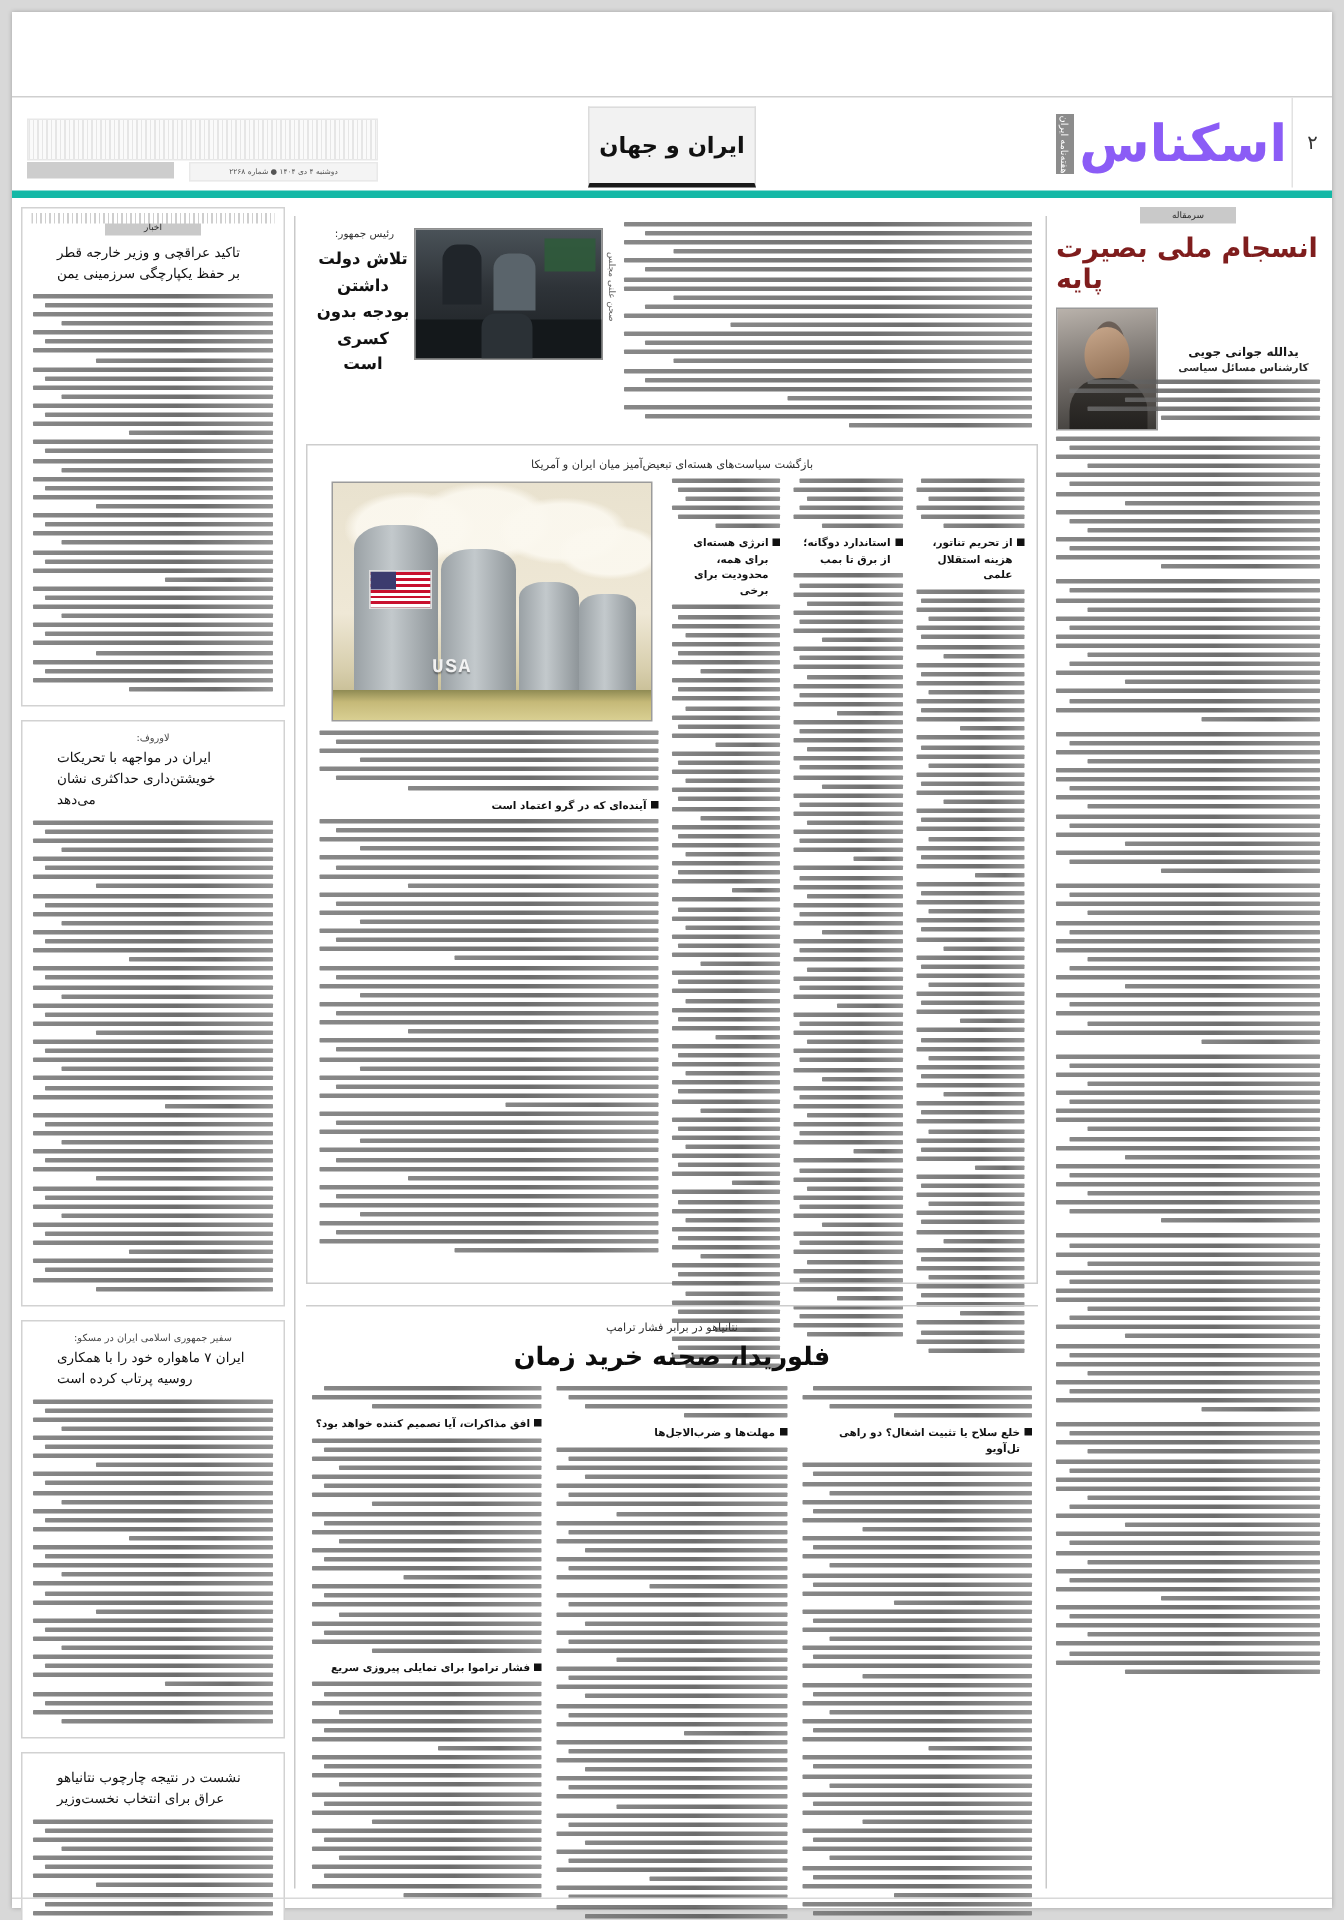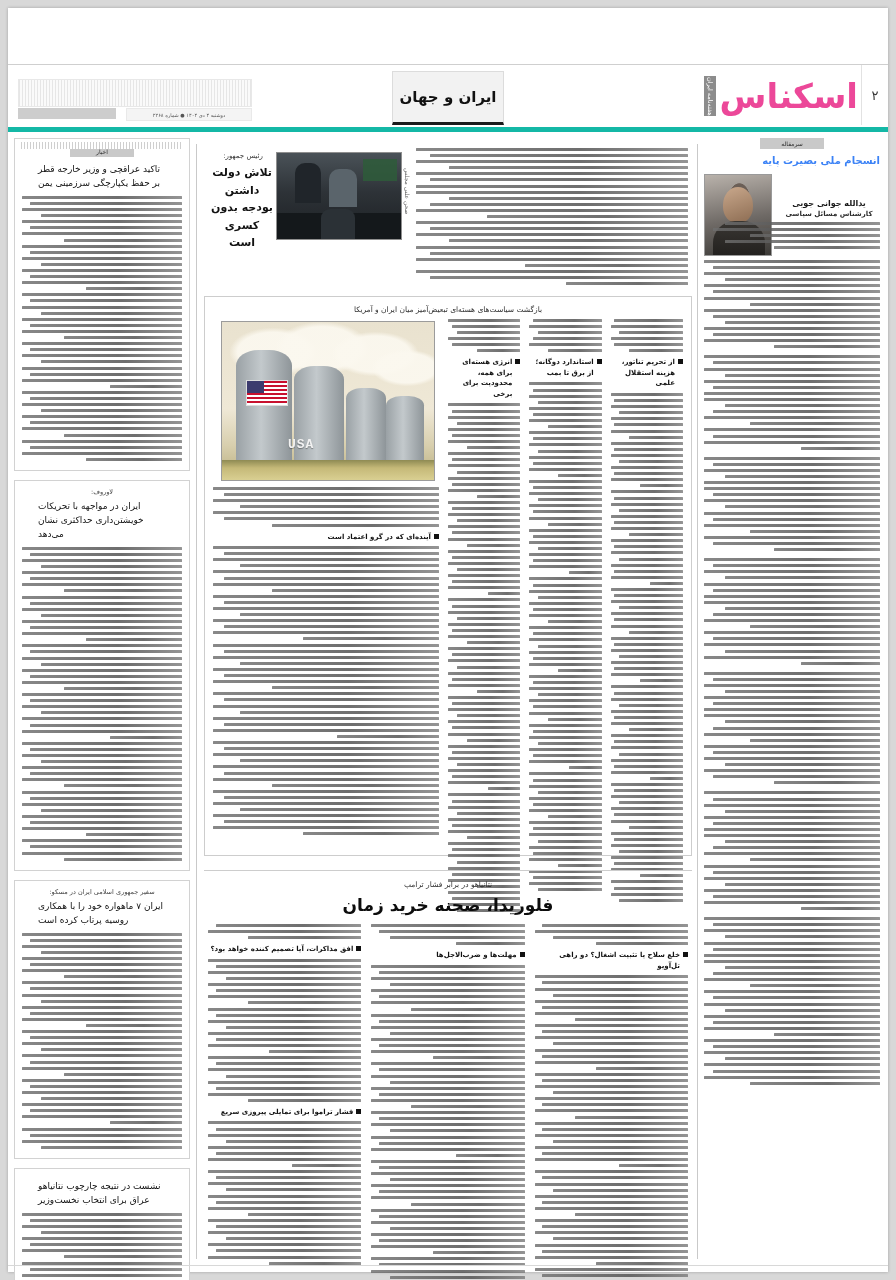--- a/index.html
+++ b/index.html
@@ -20,21 +20,21 @@
   .masthead{
     position:absolute;left:0;top:56px;width:880px;height:62px;
     border-top:1px solid #cfcfcf;border-bottom:5px solid #14b8a6;
     background:#fff;
   }
   .logo-box{
     position:absolute;right:30px;top:2px;height:58px;
     display:flex;align-items:center;gap:4px;
   }
   .logo-text{
-    font-size:34px;font-weight:bold;color:#ec4899;
+    font-size:34px;font-weight:bold;color:#8b5cf6;
     letter-spacing:-1px;line-height:1;
     font-family:"DejaVu Sans",sans-serif;
   }
   .logo-vtag{
     writing-mode:vertical-rl;
     background:#8c8c8c;color:#fff;
     font-size:6.5px;letter-spacing:.5px;
     padding:3px 2px;height:34px;
     display:flex;align-items:center;justify-content:center;
     white-space:nowrap;
@@ -85,21 +85,21 @@
   .ln.s60{width:60%} .ln.s45{width:45%} .ln.s100{width:100%}
   .ln.last{margin-bottom:7px}
 
   
   .tagchip{
     margin:0 auto 6px;width:64px;height:11px;background:#c9c9c9;
     display:flex;align-items:center;justify-content:center;
     font-size:6px;color:#2a2a2a;letter-spacing:.4px;
   }
   .op-title{
-    text-align:right;font-size:10px;font-weight:bold;color:#3b82f6;
+    text-align:left;font-size:18px;font-weight:bold;color:#7f1d1d;
     margin:2px 0 8px;letter-spacing:.2px;
   }
   .op-author{ text-align:center;font-size:8px;font-weight:bold;color:#1a1a1a;line-height:1.5;margin-top:32px; }
   .op-role{ text-align:center;font-size:7px;font-weight:bold;color:#2c2c2c;margin-bottom:4px; }
   .op-photo{
     float:left;width:66px;height:80px;margin:0 6px 4px 0;
     background:
       radial-gradient(ellipse at 52% 32%,#6b5f57 0 22%,transparent 23%),
       linear-gradient(170deg,#b9b2ab 0%,#6f6a66 55%,#3b3936 100%);
     border:1px solid #9a9a9a;

